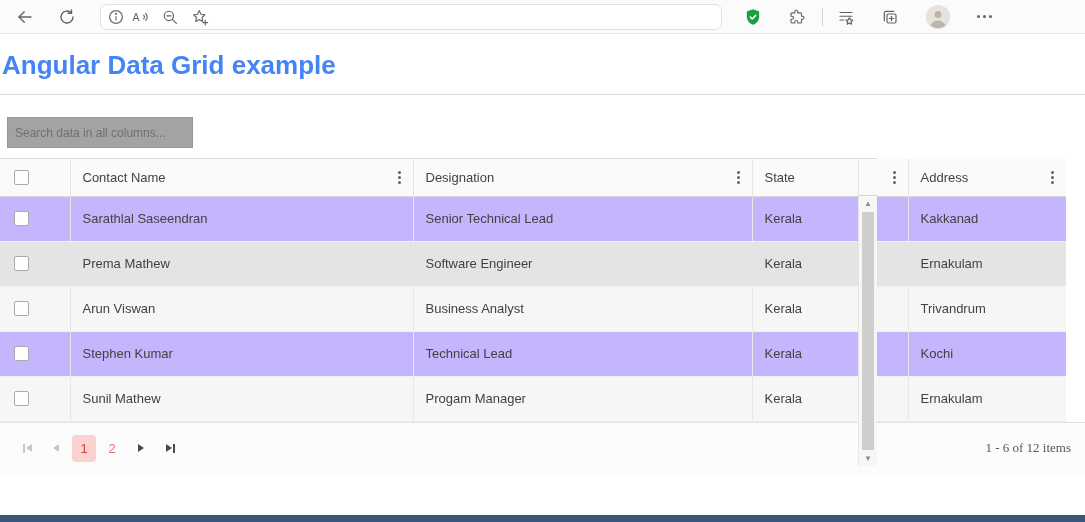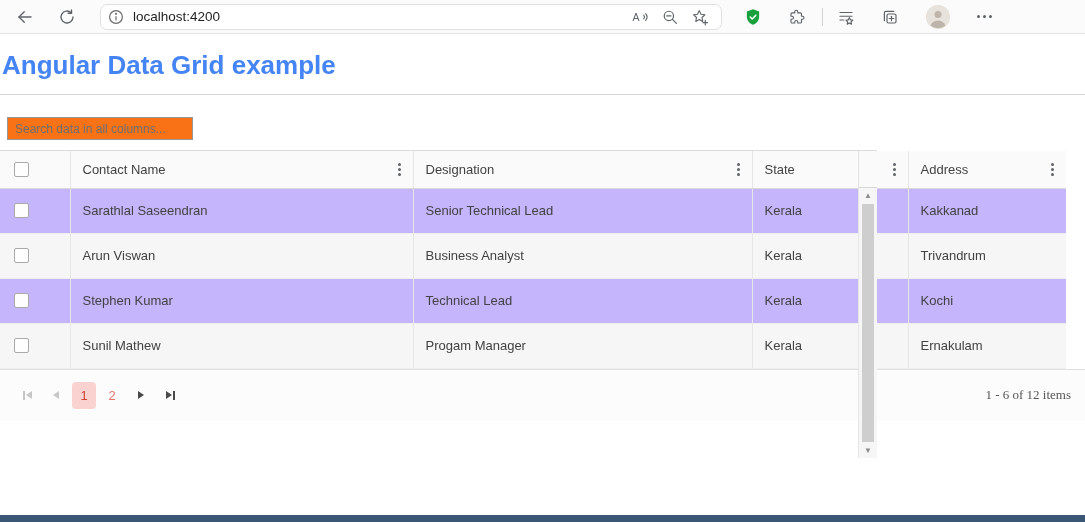--- a/index.html
+++ b/index.html
@@ -17,22 +17,22 @@
   .icon16 { width:18px; height:18px; display:block; }
   .sep { width:1px; height:18px; background:#d2d2d2; margin:0 8px 0 10px; flex:none; }
   .dots-h { display:inline-flex; gap:3px; }
   .dots-h i, .kebab i { width:3px; height:3px; border-radius:50%; background:#5f6368; display:block; }
   .avatar-wrap { width:24px; height:24px; border-radius:50%; overflow:hidden; background:#e7e2dc; display:block; }
 
   
   .page { position:relative; height:481px; background:#fff; }
   h1.title { margin:16px 0 0 2px; font-size:26px; line-height:1.2; font-weight:bold; color:var(--title_blue); }
   hr.title-divider { border:none; border-top:1px solid #d9d9d9; margin-top:13px; }
-  input.search { margin:22px 0 10px 7px; width:186px; height:23px; border:1px solid #979797;
-                 font-size:12px; padding:2px 7px; color:#333; font-family:inherit; background:#f97316; }
+  input.search { margin:22px 0 10px 7px; width:186px; height:31px; border:1px solid #979797;
+                 font-size:12px; padding:2px 7px; color:#333; font-family:inherit; background:#a3a3a3; }
   input.search::placeholder { color:#6f6f6f; }
 
   
   .grid { position:relative; width:877px; border-top:1px solid #dcdcdc; }
   table.k-grid { border-collapse:collapse; table-layout:fixed; width:1066px; }
   th, td { font-size:13px; color:#424242; text-align:left; font-weight:normal; overflow:hidden; white-space:nowrap; }
   thead th { height:37px; background:var(--header_bg); border-bottom:1px solid #d8d8d8; padding:0 8px 0 12px; }
   thead th + th, tbody td + td { border-left:1px solid var(--border); }
   .th-inner { display:flex; align-items:center; justify-content:space-between; }
   .kebab { display:inline-flex; flex-direction:column; gap:2px; padding:4px; cursor:pointer; }
@@ -87,21 +87,20 @@
         <polyline points="18 2.5 18 7 13.5 7" fill="none"></polyline>
       </svg>
   </button>
 
   <div class="addr">
     <svg class="icon16" viewBox="0 0 24 24" fill="none" stroke="#6b6b6b" stroke-width="1.6">
         <circle cx="12" cy="12" r="8.5"></circle>
         <line x1="12" y1="11" x2="12" y2="16.5"></line>
         <circle cx="12" cy="7.8" r="0.6" fill="#6b6b6b"></circle>
       </svg>
-    <span class="url">localhost:4200</span>
     <span class="tb-btn">
       <svg class="icon16" viewBox="0 0 24 24" fill="none" stroke="#5f6368" stroke-width="1.5" stroke-linecap="round">
           <text x="2" y="17" font-size="14" stroke="none" fill="#5f6368">A</text>
           <path d="M17 9.5a4 4 0 0 1 0 5"></path>
           <path d="M19.6 7.5a7 7 0 0 1 0 9"></path>
         </svg>
     </span>
     <span class="tb-btn">
       <svg class="icon16" viewBox="0 0 24 24" fill="none" stroke="#5f6368" stroke-width="1.6" stroke-linecap="round">
           <circle cx="10.5" cy="10.5" r="6.2"></circle>
@@ -229,20 +228,29 @@
       <tbody>
           <tr>
     <td class="cb-cell">
       <input type="checkbox" class="cb" style="">
     </td>
     <td>Sarathlal Saseendran</td>
     <td>Senior Technical Lead</td>
     <td>Kerala</td>
     <td>Kakkanad</td>
   </tr>
+          <tr class="selected">
+    <td class="cb-cell">
+      <input type="checkbox" class="cb" style="">
+    </td>
+    <td>Prema Mathew</td>
+    <td>Software Engineer</td>
+    <td>Kerala</td>
+    <td>Ernakulam</td>
+  </tr>
           <tr class="alt">
     <td class="cb-cell">
       <input type="checkbox" class="cb" style="">
     </td>
     <td>Arun Viswan</td>
     <td>Business Analyst</td>
     <td>Kerala</td>
     <td>Trivandrum</td>
   </tr>
           <tr>

